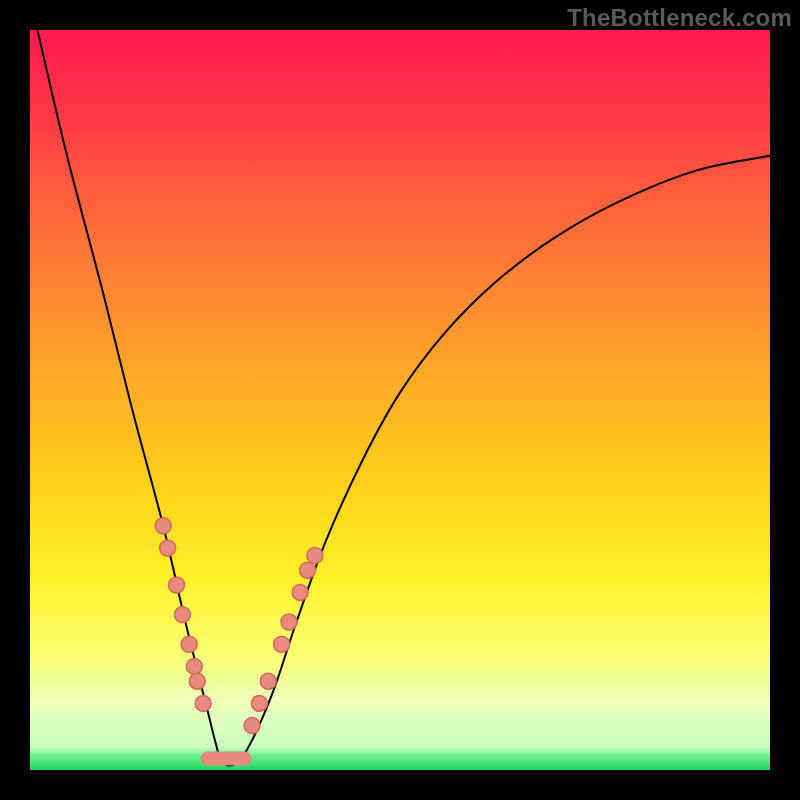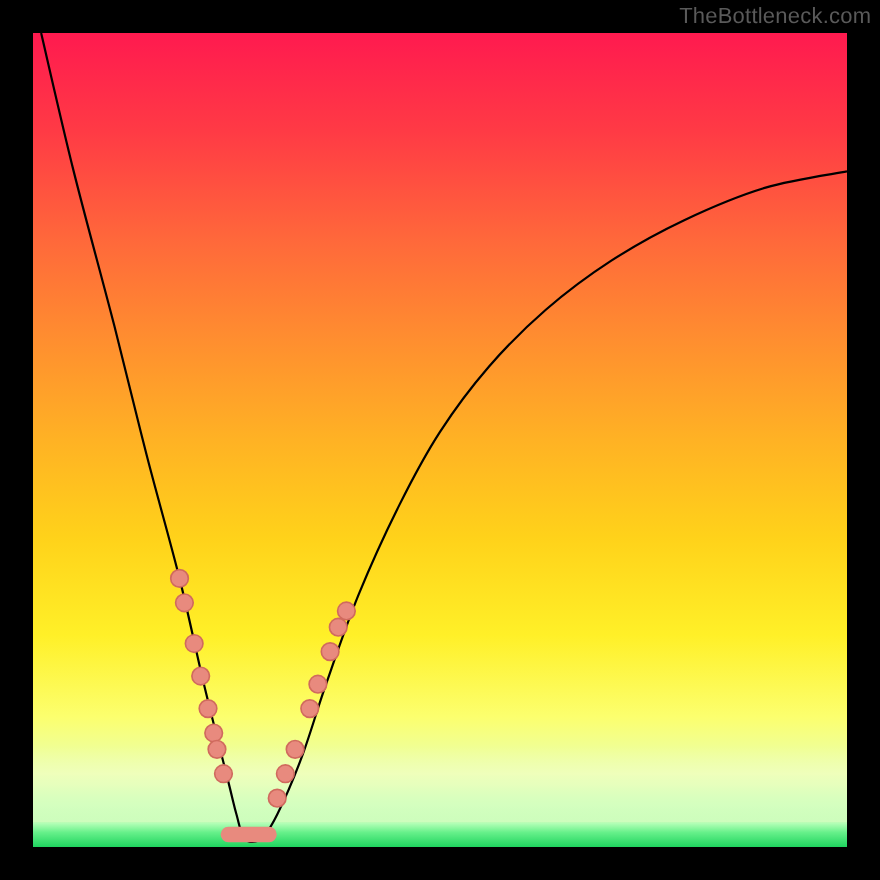--- a/index.html
+++ b/index.html
@@ -57,22 +57,22 @@
     background: linear-gradient(to bottom,
       rgba(255,255,230,0) 0%,
       rgba(255,255,200,0.5) 50%,
       rgba(230,255,200,0.8) 100%);
   }
   .watermark {
     position: absolute;
     top: 4px;
     right: 8px;
     font-family: Arial, Helvetica, sans-serif;
-    font-size: 20px;
-    font-weight: 400;
+    font-size: 24px;
+    font-weight: 700;
     color: #5a5a5a;
     letter-spacing: 0.2px;
   }
   svg.curves {
     position: absolute;
     left: 0;
     top: 0;
     width: 740px;
     height: 740px;
   }

